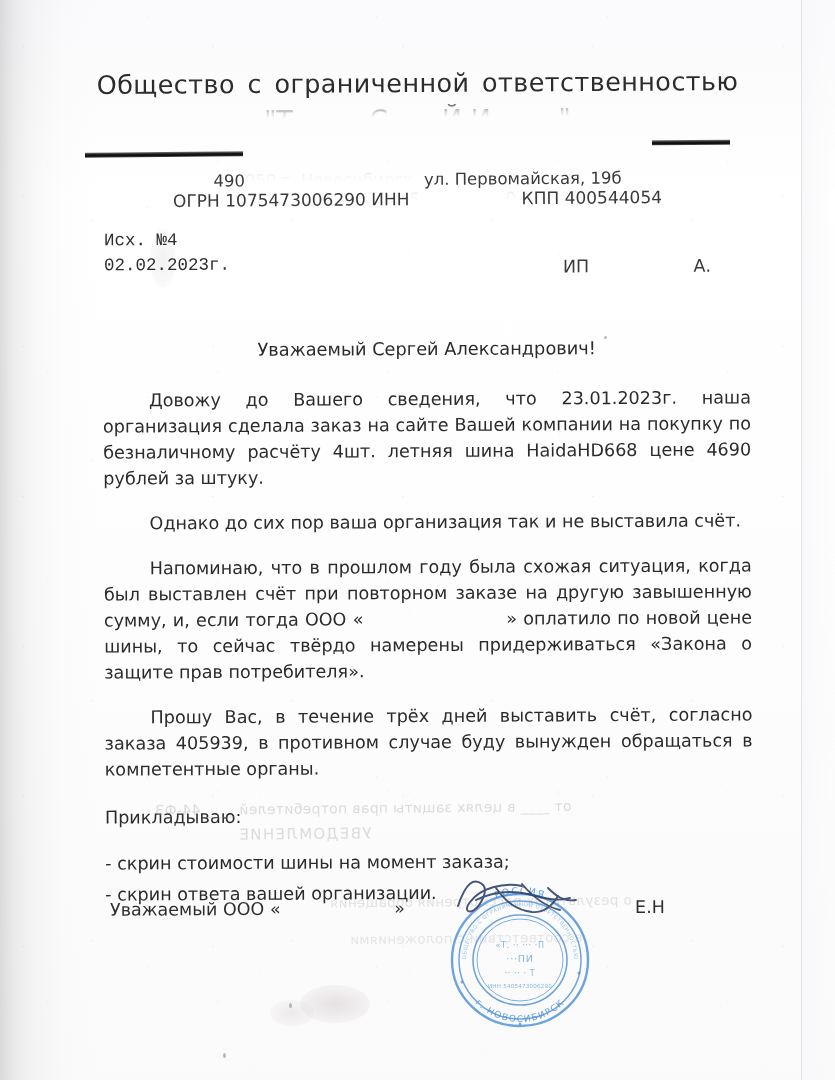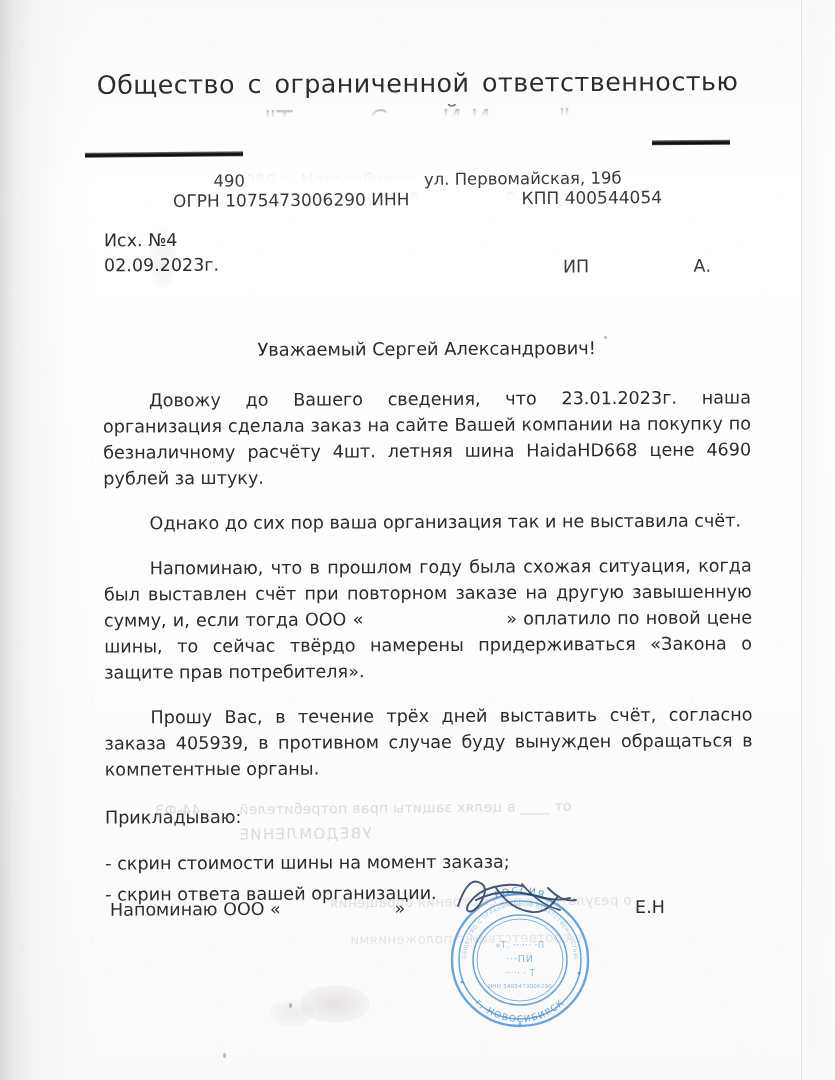--- a/index.html
+++ b/index.html
@@ -137,20 +137,21 @@
 
   
   .ref-block {
     position: absolute;
     left: 104px;
     top: 228px;
     font-size: 17.5px;
     line-height: 1.42;
     color: #2e2e30;
     transform: rotate(-0.3deg);
+    font-family: Liberation Mono, monospace;
   }
   .recipient {
     position: absolute;
     left: 563px;
     top: 256px;
     font-size: 17.5px;
     color: #3c3c3f;
     transform: rotate(-0.3deg);
   }
 
@@ -285,21 +286,21 @@
       <span>ОГРН</span>
       <span>1075473006290</span>
       <span>ИНН</span><span class="redacted ghost">5__________0</span>
       <span>КПП</span>
       <span>400544054</span>
     </div>
   </div>
 
   <div class="ref-block">
     <div>Исх. №4</div>
-    <div>02.09.2023г.</div>
+    <div>02.02.2023г.</div>
   </div>
 
   <div class="recipient">
     <span>ИП</span><span class="redacted ghost">___  ____  ___</span>
     <span>А.</span>
   </div>
 
   <div class="body-area">
 
     <p class="salutation">Уважаемый Сергей Александрович!</p>
@@ -319,21 +320,21 @@
       <li>- скрин  ответа вашей организации.</li>
     </ul>
   </div>
 
   <div class="bleed bleed-1">от ____ в целях защиты прав потребителей ____ 44-ФЗ</div>
   <div class="bleed bleed-2">УВЕДОМЛЕНИЕ</div>
   <div class="bleed bleed-3">о результатах рассмотрения обращения</div>
   <div class="bleed bleed-4">в соответствии с положениями</div>
 
   <div class="sign-row">
-    <div class="sign-title"><span>Напоминаю ООО «</span><span class="redacted ghost">_____________</span><span>»</span></div>
+    <div class="sign-title"><span>Уважаемый ООО «</span><span class="redacted ghost">_____________</span><span>»</span></div>
     <div class="sign-initials">Е.Н</div>
   </div>
 
   <div class="stamp">
     <svg viewBox="0 0 176 150" xmlns="http://www.w3.org/2000/svg">
       <defs>
         <path id="arcTop" d="M 22 82 A 66 66 0 0 1 154 82" fill="none"></path>
         <path id="arcBottom" d="M 26 82 A 62 62 0 0 0 150 82" fill="none"></path>
         <path id="arcMidL" d="M 34 82 A 54 54 0 0 1 142 82" fill="none"></path>
       </defs>

